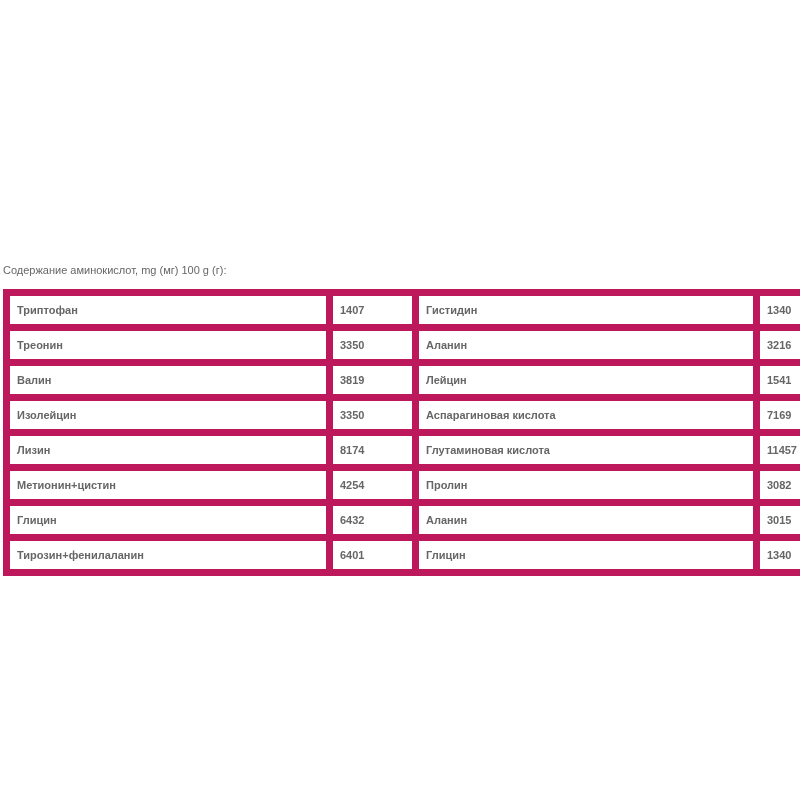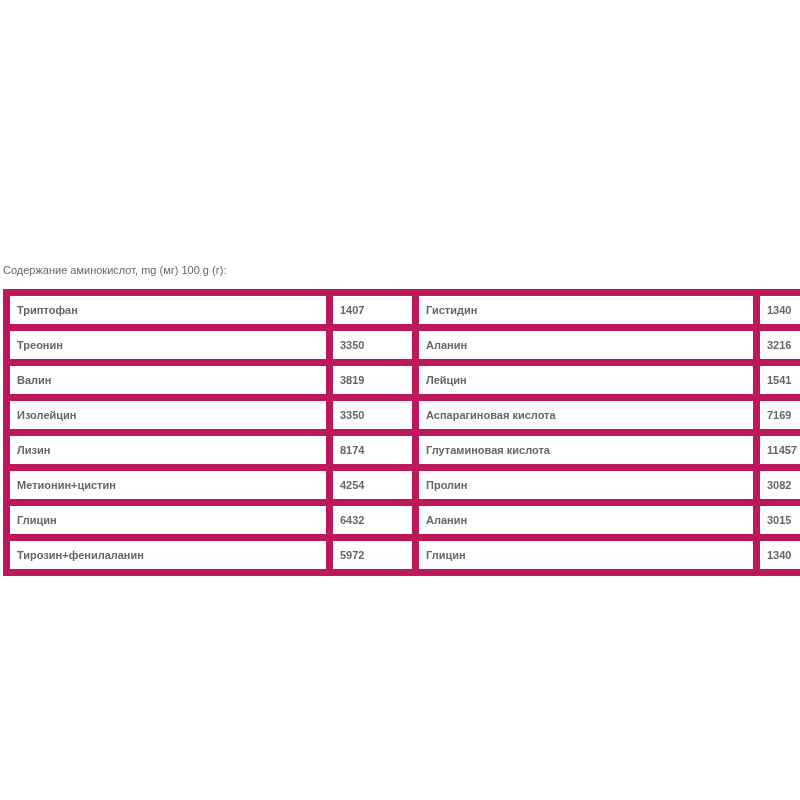--- a/index.html
+++ b/index.html
@@ -97,20 +97,20 @@
         <td>3082</td>
       </tr>
       <tr>
         <td>Глицин</td>
         <td>6432</td>
         <td>Аланин</td>
         <td>3015</td>
       </tr>
       <tr>
         <td>Тирозин+фенилаланин</td>
-        <td>5972</td>
+        <td>6401</td>
         <td>Глицин</td>
         <td>1340</td>
       </tr>
     </tbody>
   </table>
 
 </div>
 
 </body></html>

